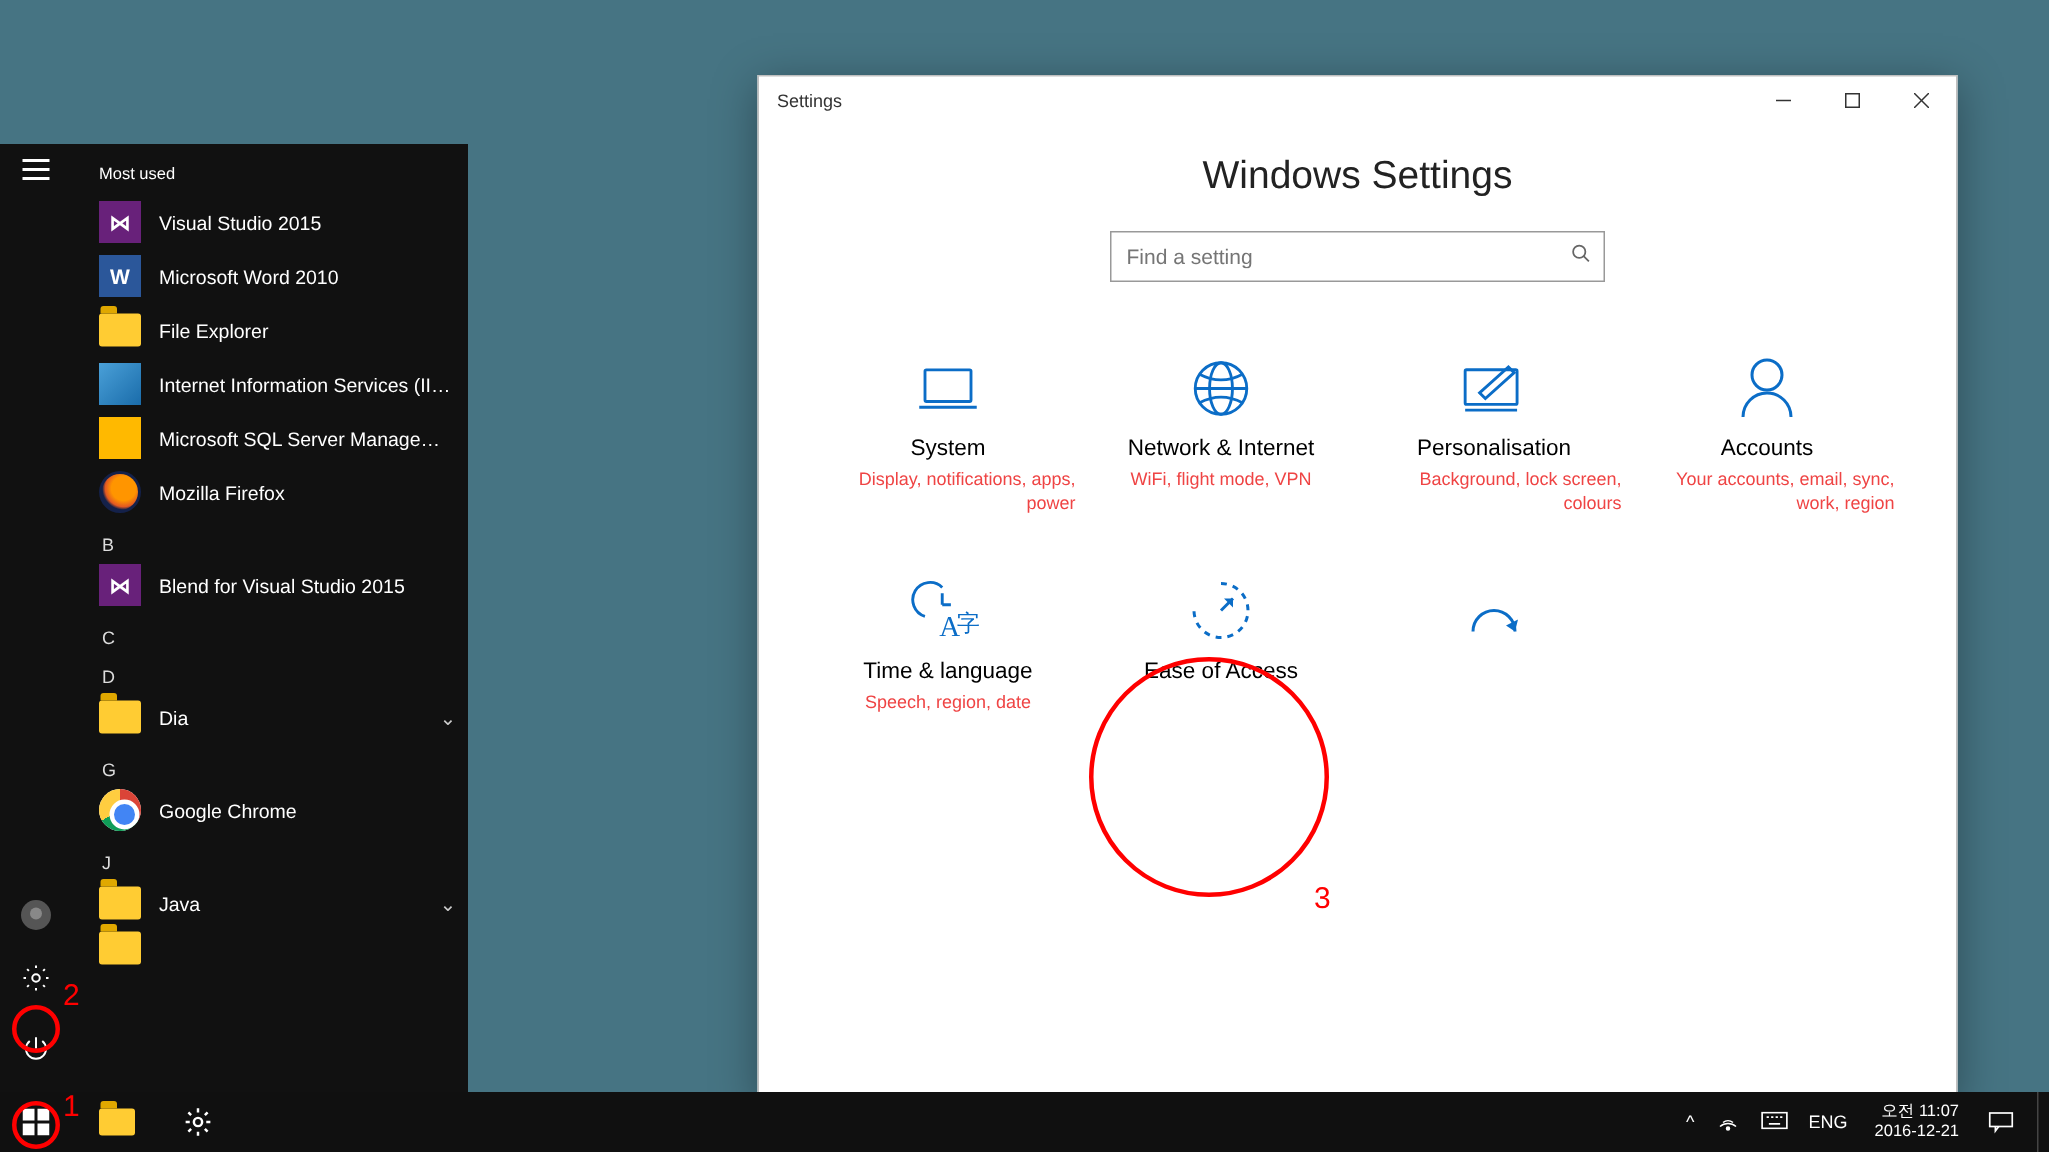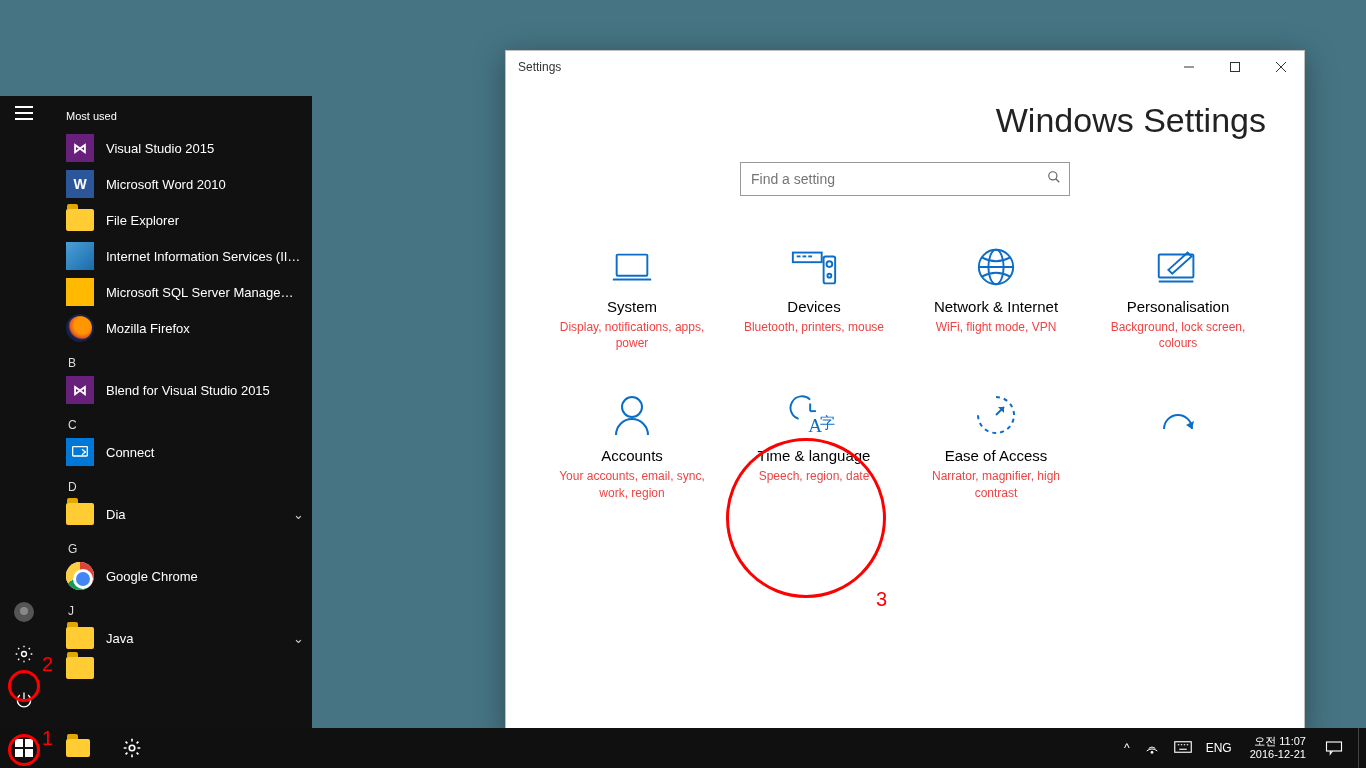--- a/index.html
+++ b/index.html
@@ -56,33 +56,33 @@
     border:1px solid #bfbfbf;
   }
   .sw-titlebar {
     height:32px; display:flex; align-items:center; font-size:12px; color:#333;
     padding-left:12px;
   }
   .sw-controls { margin-left:auto; display:flex; }
   .sw-btn { width:46px; height:32px; display:flex; align-items:center; justify-content:center; color:#333; }
   .sw-btn svg{stroke:#333;}
   .sw-body { padding: 10px 38px 0 38px; text-align:center; }
-  .sw-h1 { font-weight:300; font-size:34px; color:#222; margin: 8px 0 22px 0; text-align: right; }
+  .sw-h1 { font-weight:300; font-size:26px; color:#222; margin: 8px 0 22px 0; }
   .sw-search {
     width:330px; height:34px; margin:0 auto 48px auto; border:1px solid #999;
     display:flex; align-items:center; padding:0 8px 0 10px; background:#fff;
   }
   .sw-search input { border:none; outline:none; flex:1; font-size:14px; color:#666; background:transparent; }
   .sw-search .mag { color:#666; }
   .settings-grid {
     display:grid; grid-template-columns: repeat(4, 1fr); gap: 42px 6px;
     justify-items:center;
   }
   .cat {
-    width:170px; display:flex; flex-direction:column; align-items:center; text-align:center; gap:4px;
+    width:170px; display:flex; flex-direction:column; align-items:center; text-align:right; gap:4px;
   }
   .cat .cicon { height:44px; display:flex; align-items:flex-end; justify-content:center; }
   .cat .cicon svg { stroke:#0b6dc7; fill:none; stroke-width:2; }
   .cat .ctitle { font-size:15px; color:#000; margin-top:6px;}
   .cat .cdesc { font-size:12px; color:#ef4444; line-height:1.35;}
 
   
   .anno-circle { position:absolute; border:3px solid #ff0000; border-radius:50%; z-index:50;}
   .anno-num { position:absolute; color:#ff0000; font-size:20px; font-weight:400; z-index:50;}
 
@@ -158,29 +158,20 @@
       <span class="label">Mozilla Firefox</span>
     </div>
 
     <div class="sm-letter">B</div>
     <div class="sm-item">
       <div class="tile tile-purple">⋈</div>
       <span class="label">Blend for Visual Studio 2015</span>
     </div>
 
     <div class="sm-letter">C</div>
-    <div class="sm-item">
-      <div class="tile tile-teal">
-        <svg width="16" height="12" viewBox="0 0 24 18" fill="none" stroke="#fff" stroke-width="2">
-            <rect x="1" y="1" width="22" height="14" rx="1"></rect>
-            <path d="M15 5l5 4-5 4"></path>
-          </svg>
-      </div>
-      <span class="label">Connect</span>
-    </div>
 
     <div class="sm-letter">D</div>
     <div class="sm-item">
       <div class="tile">
           <div class="folder-tile"></div>
         </div>
       <span class="label">Dia</span>
       <span class="chev">⌄</span>
     </div>
 
@@ -247,35 +238,20 @@
           <svg width="46" height="40" viewBox="0 0 48 40">
               <rect x="8" y="6" width="32" height="22" rx="1"></rect>
               <line x="0" x1="4" y1="32" x2="44" y2="32"></line>
             </svg>
         </div>
         <div class="ctitle">System</div>
         <div class="cdesc">Display, notifications, apps, power</div>
       </div>
       <div class="cat">
         <div class="cicon">
-          <svg width="50" height="42" viewBox="0 0 52 42">
-              <rect x="4" y="6" width="30" height="10"></rect>
-              <line x1="8" y1="10" x2="12" y2="10"></line>
-              <line x1="14" y1="10" x2="18" y2="10"></line>
-              <line x1="20" y1="10" x2="24" y2="10"></line>
-              <rect x="36" y="10" width="12" height="28" rx="2"></rect>
-              <circle cx="42" cy="18" r="3"></circle>
-              <circle cx="42" cy="30" r="2"></circle>
-            </svg>
-        </div>
-        <div class="ctitle">Devices</div>
-        <div class="cdesc">Bluetooth, printers, mouse</div>
-      </div>
-      <div class="cat">
-        <div class="cicon">
           <svg width="42" height="42" viewBox="0 0 44 44">
               <circle cx="22" cy="22" r="18"></circle>
               <ellipse cx="22" cy="22" rx="8" ry="18"></ellipse>
               <line x1="4" y1="22" x2="40" y2="22"></line>
               <path d="M7 12 Q22 20 37 12"></path>
               <path d="M7 32 Q22 24 37 32"></path>
             </svg>
         </div>
         <div class="ctitle">Network &amp; Internet</div>
         <div class="cdesc">WiFi, flight mode, VPN</div>
@@ -316,21 +292,20 @@
       </div>
       <div class="cat">
         <div class="cicon">
           <svg width="44" height="44" viewBox="0 0 44 44">
               <path d="M22 4 A18 18 0 1 1 4 22" stroke-dasharray="4 4"></path>
               <path d="M30 14 L22 22"></path>
               <polygon points="30,14 24,14 30,20" fill="#0b6dc7" stroke="none"></polygon>
             </svg>
         </div>
         <div class="ctitle">Ease of Access</div>
-        <div class="cdesc">Narrator, magnifier, high contrast</div>
       </div>
 
       <div class="cat" style="align-self:start">
         <div class="cicon">
           <svg width="44" height="30" viewBox="0 0 44 30">
               <path d="M8 22 A14 14 0 0 1 36 22"></path>
               <polygon points="36,22 30,18 38,14" fill="#0b6dc7" stroke="none"></polygon>
             </svg>
         </div>
       </div>

